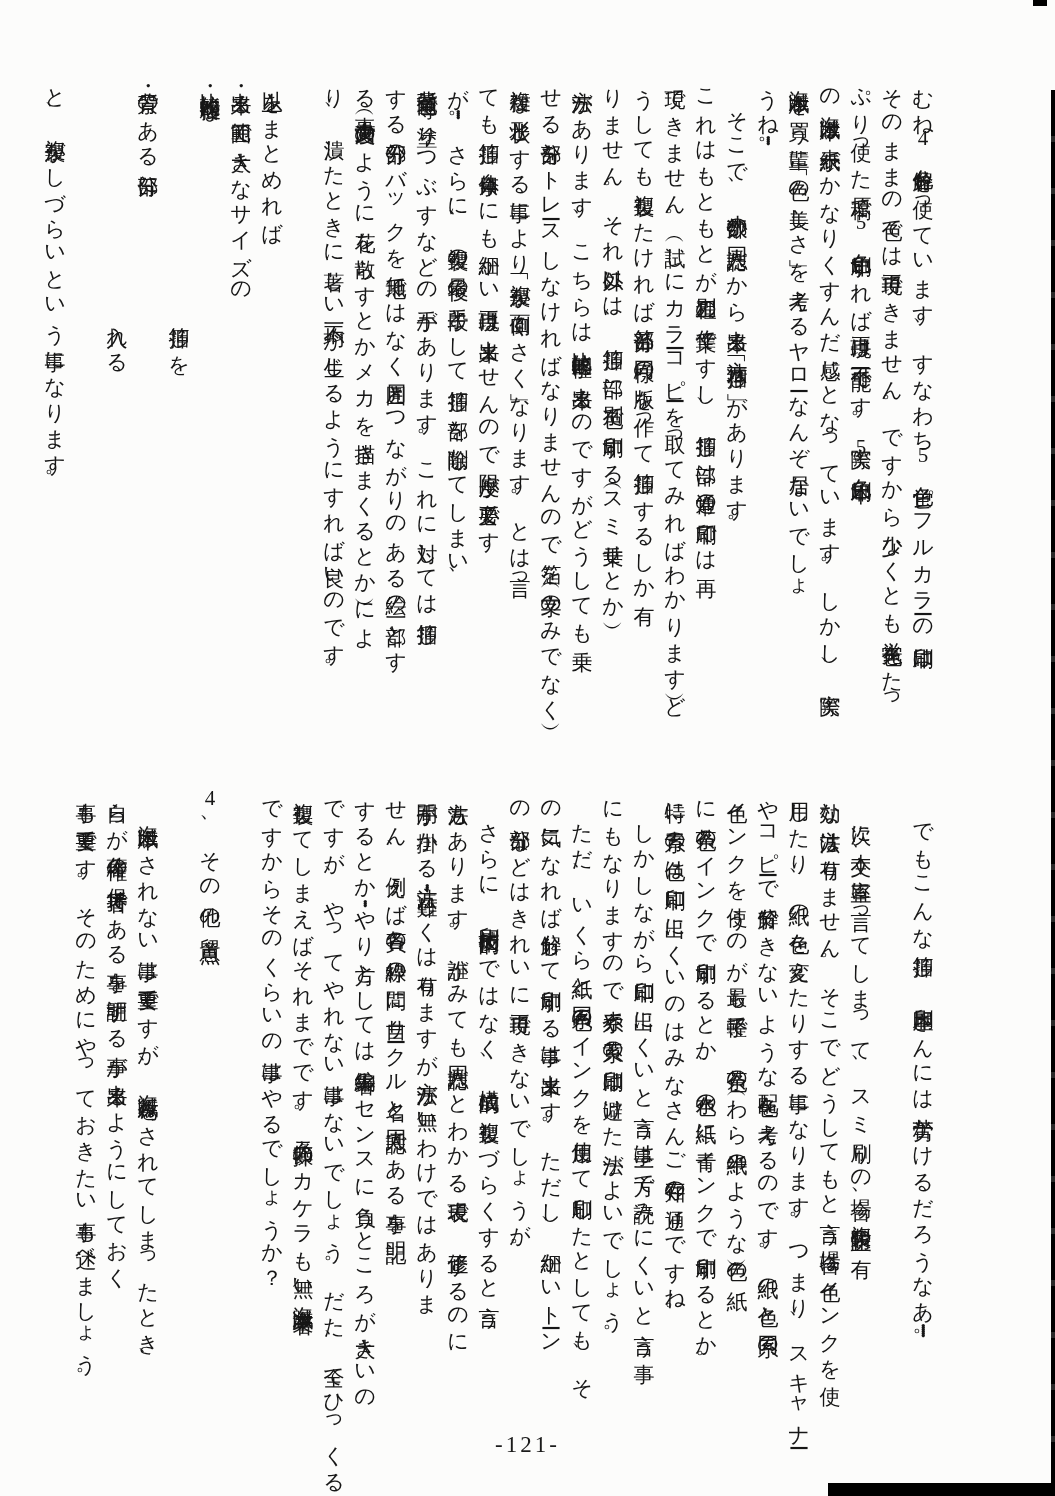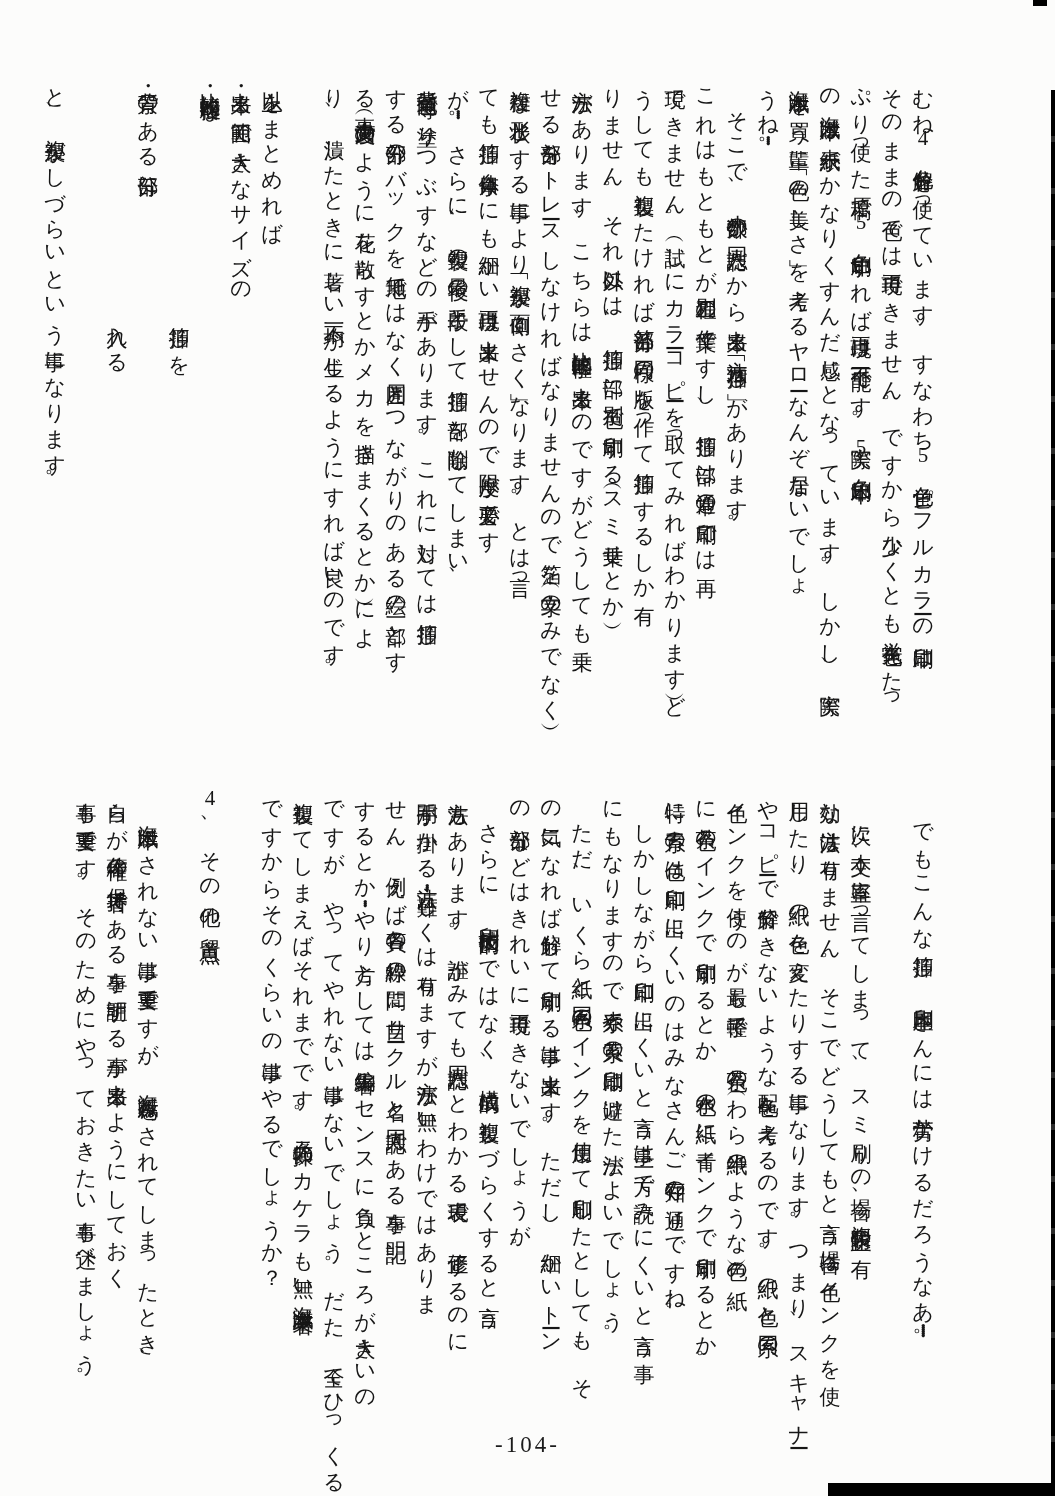--- a/index.html
+++ b/index.html
@@ -148,19 +148,19 @@
       <div class="col">複製してしまえばそれまでです。元々節操のカケラも無い海賊本業者</div>
       <div class="col">ですからそのくらいの事はやるでしょうか？</div>
       <div class="col"></div>
       <div class="col heading">4、その他の留意点</div>
       <div class="col"></div>
       <div class="col">　海賊本にされない事は重要ですが、海賊行為をされてしまったとき、</div>
       <div class="col">自らが著作権の保持者である事を証明する事が出来るようにしておく</div>
       <div class="col">事も重要です。そのためにやっておきたい事も述べましょう。</div>
     </div>
 
-  <div class="page-number">-104-</div>
+  <div class="page-number">-121-</div>
 
   <div class="edge-strip"></div>
   <div class="corner-mark-top"></div>
   <div class="bottom-bar"></div>
 
 </div>
 
 </body></html>

